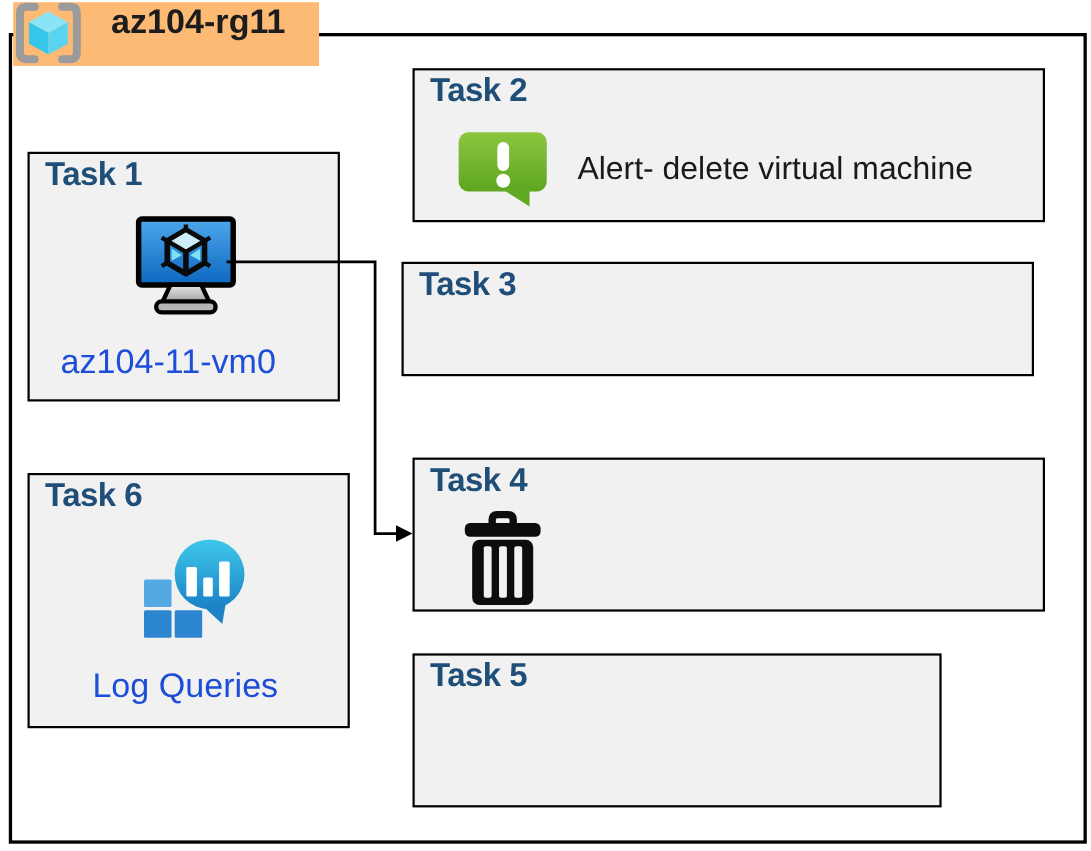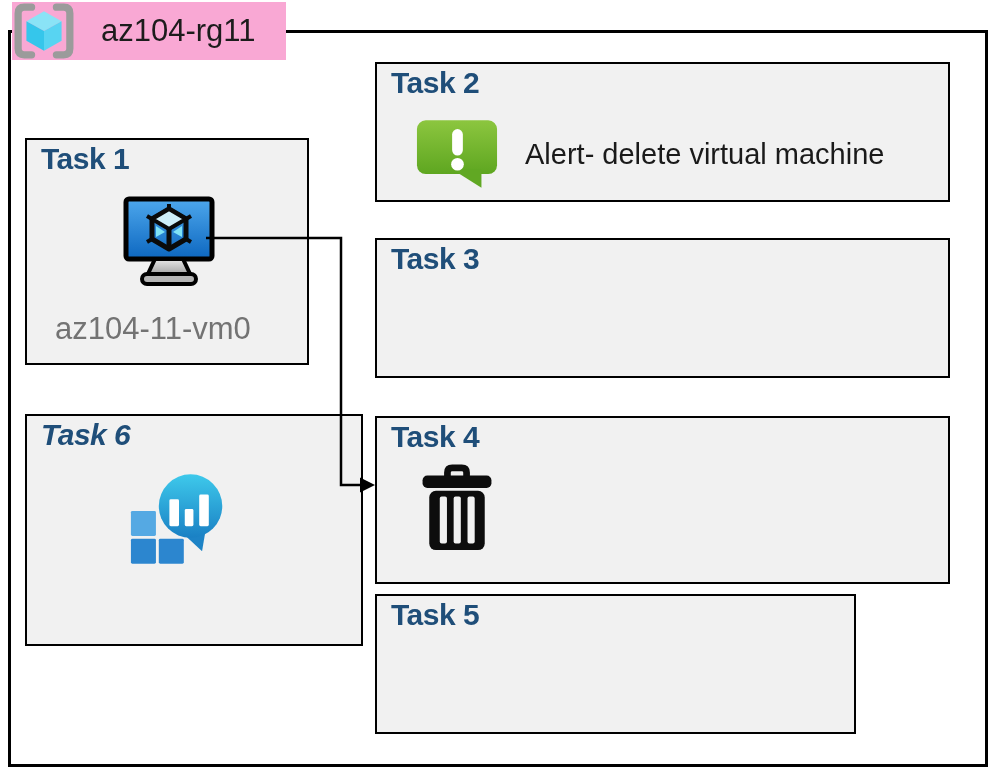--- a/index.html
+++ b/index.html
@@ -6,50 +6,51 @@
   body {
     width:992px; height:774px; position:relative; background:#ffffff;
     font-family:"Liberation Sans", sans-serif; overflow:hidden;
   }
   .frame {
     position:absolute; left:8px; top:30px; width:980px; height:737px;
     border:3px solid #000; box-sizing:border-box; z-index:0;
   }
   .header {
     position:absolute; left:12px; top:2px; height:58px; z-index:2;
-    display:flex; align-items:center; background:#f9a8d4;
+    display:flex; background:#fdba74;
     padding:0 30px 0 2px;
+    font-weight:bold;
   }
   .rg-label { font-size:31px; color:#1c1c1c; margin-left:27px; white-space:nowrap; }
 
   .task-box {
     position:absolute; background:#f1f1f1; border:2.5px solid #000;
     box-sizing:border-box; z-index:1;
   }
   .t1 { left:25px;  top:138px; width:284px; height:227px; }
-  .t6 { left:25px;  top:414px; width:338px; height:232px;font-style:italic; }
+  .t6 { left:25px;  top:430px; width:293px; height:232px; }
   .t2 { left:375px; top:62px;  width:575px; height:140px; }
-  .t3 { left:375px; top:238px; width:575px; height:140px; }
-  .t4 { left:375px; top:416px; width:575px; height:168px; }
+  .t3 { left:365px; top:238px; width:575px; height:104px; }
+  .t4 { left:375px; top:416px; width:575px; height:140px; }
   .t5 { left:375px; top:594px; width:481px; height:140px; }
 
   .task-title {
     position:absolute; left:14px; top:2px; font-size:30px; font-weight:bold;
     color:#1f4e79; letter-spacing:-0.5px; white-space:nowrap;
   }
   .row {
     position:absolute; left:38px; top:44px; right:8px; height:92px;
     display:flex; align-items:center;
   }
   .icon-wrap { width:84px; display:flex; justify-content:center; flex:0 0 84px; }
   .row .label { font-size:29px; color:#1a1a1a; margin-left:26px; white-space:nowrap; }
 
   .vm-wrap  { position:absolute; left:96px; top:56px; }
   .log-wrap { position:absolute; left:102px; top:56px; }
-  .box-label { position:absolute; font-size:31px; color:#737373; white-space:nowrap; }
+  .box-label { position:absolute; font-size:31px; color:#1d4ed8; white-space:nowrap; }
   .t1 .box-label { left:28px; bottom:16px; }
   .t6 .box-label { left:57px; bottom:18px; }
 
   .connector { position:absolute; left:0; top:0; z-index:3; pointer-events:none; }
 </style>
 </head>
 <body>
 
 <div class="frame"></div>
 
@@ -154,18 +155,19 @@
       <rect x="2" y="40" width="26" height="26" rx="1.5" fill="#55a9e3"></rect>
       <rect x="2" y="69" width="26" height="26" rx="1.5" fill="#2c86cf"></rect>
       <rect x="31" y="69" width="26" height="26" rx="1.5" fill="#2c86cf"></rect>
       <polygon points="48,56 82,46 76,82" fill="#1d83c6"></polygon>
       <circle cx="64" cy="35" r="33" fill="url(#lgrad)"></circle>
       <rect x="42" y="28" width="10" height="28" rx="1.5" fill="#ffffff"></rect>
       <rect x="58" y="38" width="9" height="18" rx="1.5" fill="#ffffff"></rect>
       <rect x="73" y="23" width="10" height="33" rx="1.5" fill="#ffffff"></rect>
     </svg>
   </span>
+  <span class="box-label">Log Queries</span>
 </div>
 
 <svg class="connector" width="992" height="774" viewBox="0 0 992 774">
   <polyline points="206,238 341,238 341,485 361,485" fill="none" stroke="#000" stroke-width="2.5"></polyline>
   <polygon points="360,477.5 375,485 360,492.5" fill="#000"></polygon>
 </svg>
 
 </body></html>

